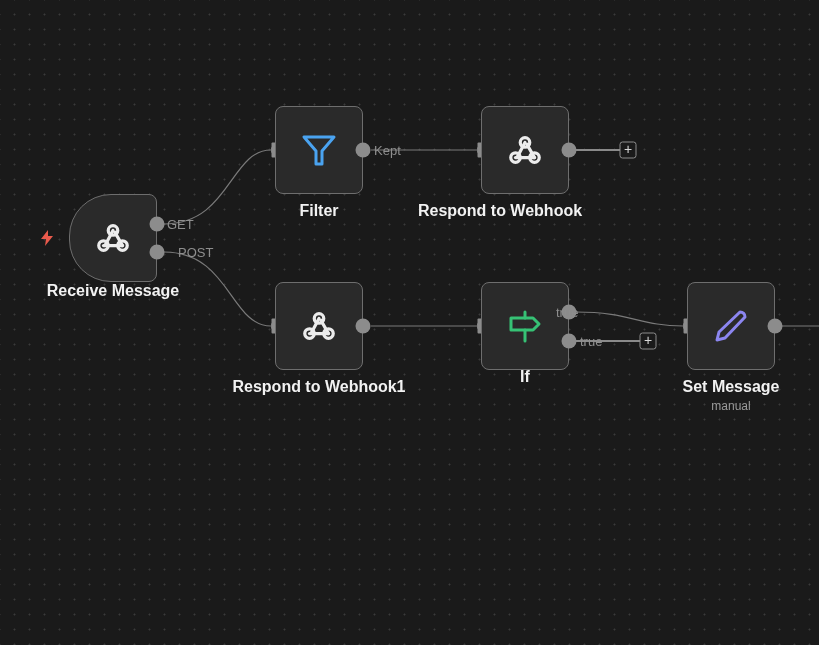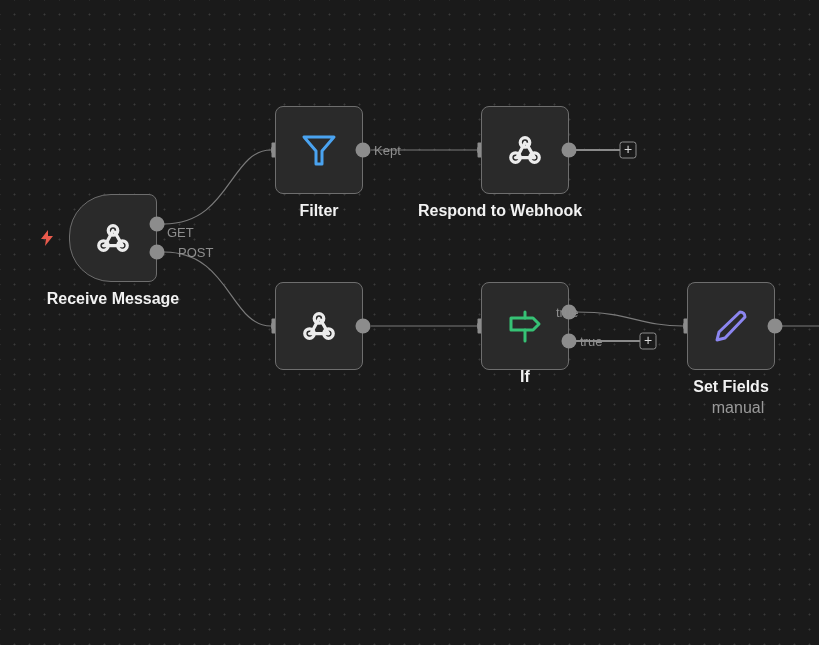--- a/index.html
+++ b/index.html
@@ -24,22 +24,22 @@
     display: flex; align-items: center; justify-content: center;
     cursor: pointer;
   }
   .node.trigger { border-radius: 42px 8px 8px 42px; }
   .node .icon { width: 40px; height: 40px; display: flex; align-items: center; justify-content: center; }
   .node-label {
     position: absolute; color: #f2f2f2; font-size: 16px; font-weight: bold;
     text-align: right; white-space: nowrap; transform: translateX(-50%);
   }
   .node-sub {
-    position: absolute; color: #9a9a9a; font-size: 16px;
-    text-align: center; white-space: nowrap; transform: translateX(-50%); margin-left: 7px;
+    position: absolute; color: #9a9a9a; font-size: 12px;
+    text-align: center; white-space: nowrap; transform: translateX(-50%);
   }
   .out-handle {
     position: absolute; width: 15px; height: 15px; border-radius: 50%;
     background: #8c8c8c; transform: translate(-50%, -50%); cursor: crosshair;
   }
   .in-handle {
     position: absolute; width: 7px; height: 15px; background: #8c8c8c;
     transform: translate(-50%, -50%); cursor: crosshair; border-radius: 1px;
   }
   .handle-label {
@@ -86,24 +86,24 @@
             <circle cx="10" cy="28" r="5"></circle>
             <circle cx="30" cy="28" r="5"></circle>
             <path d="M20 12 L12 27"></path>
             <path d="M10 28 L30 28"></path>
             <path d="M30 28 L22 14"></path>
           </g>
         </svg>
     </div>
   </div>
   <div class="out-handle" style="left:157px;top:224px"></div>
-  <div class="handle-label" style="left:167px;top:232px">GET</div>
+  <div class="handle-label" style="left:167px;top:224px">GET</div>
   <div class="out-handle" style="left:157px;top:252px"></div>
   <div class="handle-label" style="left:178px;top:252px">POST</div>
-  <div class="node-label" style="left:113px;top:290px">Receive Message</div>
+  <div class="node-label" style="left:113px;top:282px">Receive Message</div>
 
   <div class="in-handle" style="left:275px;top:150px"></div>
   <div class="node" style="left:275px;top:106px;width:88px;height:88px">
     <div class="icon">
       <svg width="36" height="36" viewBox="0 0 36 36">
           <path d="M3 5 L33 5 L21 19 L21 32 L15 32 L15 19 Z" fill="none" stroke="#4aa3f0" stroke-width="3" stroke-linejoin="round"></path>
         </svg>
     </div>
   </div>
   <div class="out-handle" style="left:363px;top:150px"></div>
@@ -138,20 +138,21 @@
             <circle cx="10" cy="28" r="5"></circle>
             <circle cx="30" cy="28" r="5"></circle>
             <path d="M20 12 L12 27"></path>
             <path d="M10 28 L30 28"></path>
             <path d="M30 28 L22 14"></path>
           </g>
         </svg>
     </div>
   </div>
   <div class="out-handle" style="left:363px;top:326px"></div>
+  <div class="node-label" style="left:319px;top:378px">Respond to Webhook1</div>
 
   <div class="in-handle" style="left:481px;top:326px"></div>
   <div class="node" style="left:481px;top:282px;width:88px;height:88px">
     <div class="icon">
       <svg width="36" height="36" viewBox="0 0 36 36">
           <g fill="none" stroke="#36c275" stroke-width="3" stroke-linejoin="round" stroke-linecap="round">
             <path d="M4 10 L26 10 L32 16 L26 22 L4 22 Z"></path>
             <path d="M18 4 L18 10"></path>
             <path d="M18 22 L18 33"></path>
           </g>
@@ -167,15 +168,15 @@
 
   <div class="in-handle" style="left:687px;top:326px"></div>
   <div class="node" style="left:687px;top:282px;width:88px;height:88px">
     <div class="icon">
       <svg width="36" height="36" viewBox="0 0 36 36">
           <path d="M27 4 C30 4 32 6 32 9 L12 30 L4 32 L6 24 Z" fill="none" stroke="#8c86f0" stroke-width="3" stroke-linejoin="round"></path>
         </svg>
     </div>
   </div>
   <div class="out-handle" style="left:775px;top:326px"></div>
-  <div class="node-label" style="left:731px;top:378px">Set Fields</div>
+  <div class="node-label" style="left:731px;top:378px">Set Message</div>
   <div class="node-sub" style="left:731px;top:399px">manual</div>
 </div>
 
 </body></html>

